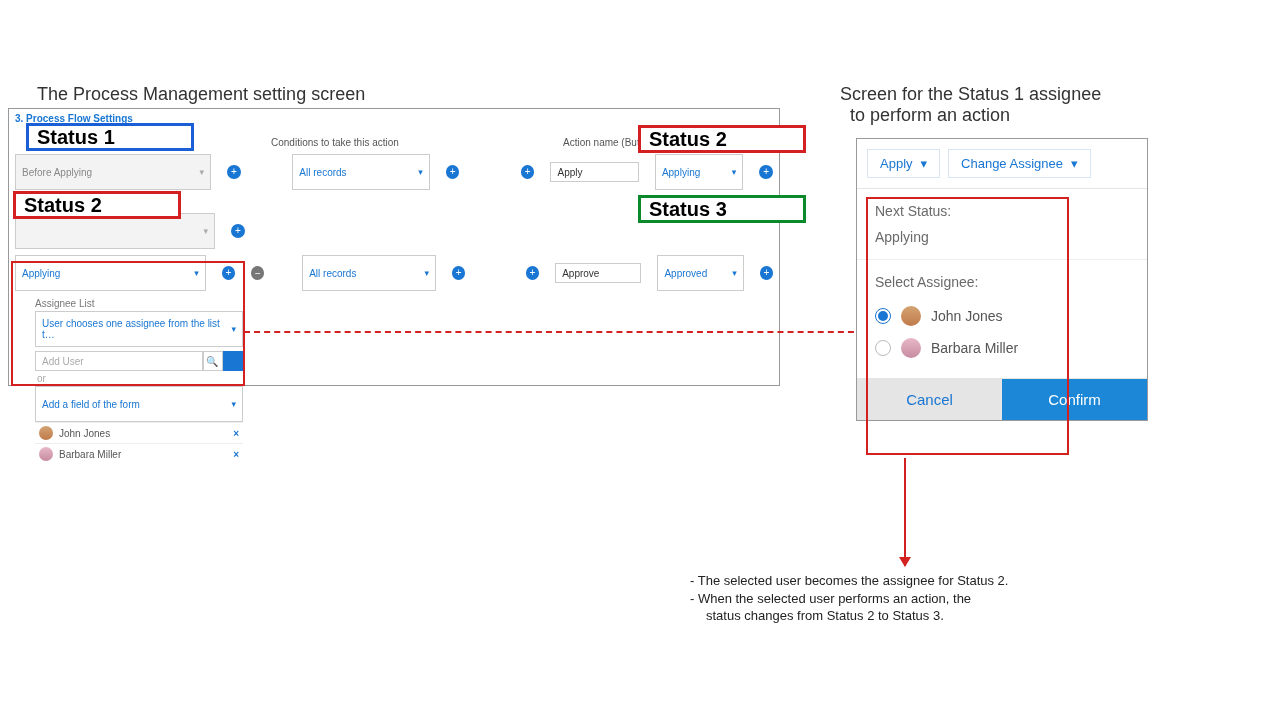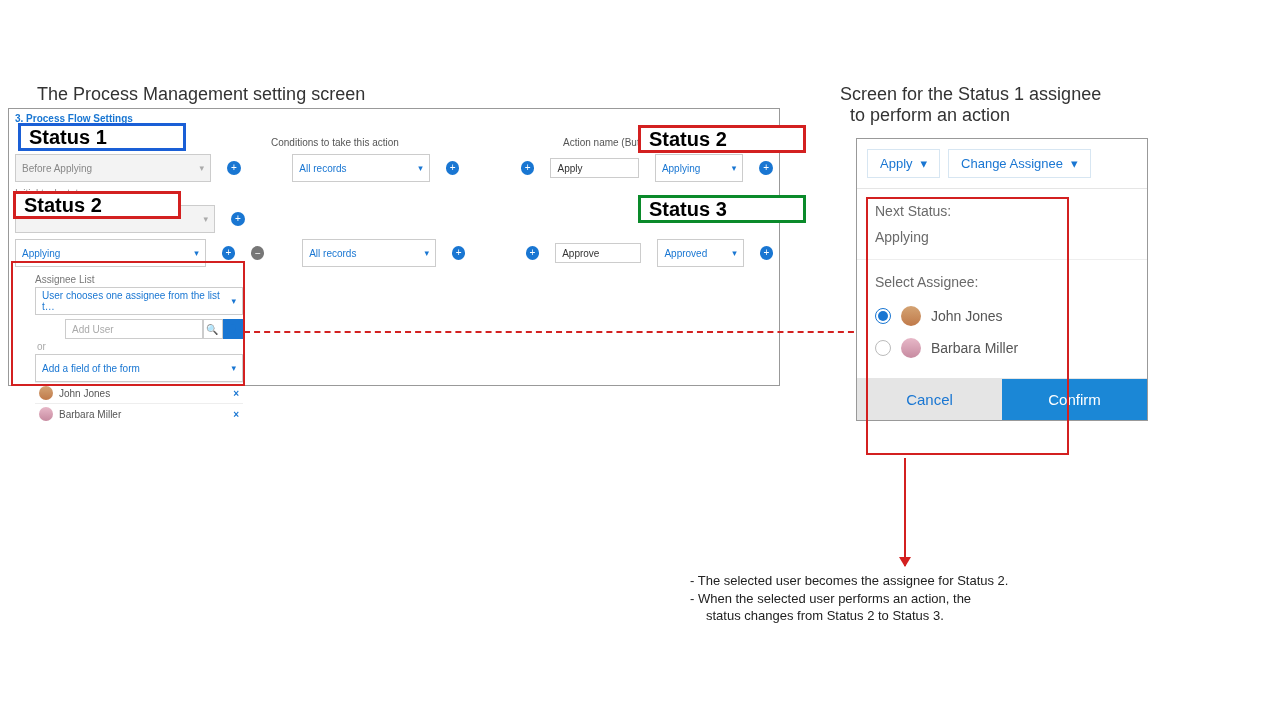--- a/index.html
+++ b/index.html
@@ -10,31 +10,31 @@
   .right-caption { top: 84px; left: 840px; }
 
   .left-panel { position: absolute; top: 108px; left: 8px; width: 772px; height: 278px; border: 1px solid #999; background: #fff; }
   .settings-title { font-size: 10px; font-weight: bold; color: #1976d2; padding: 4px 6px; }
 
   .row { display: flex; align-items: center; gap: 16px; padding: 3px 6px; font-size: 10px; color: #555; }
   .label-col { width: 240px; font-size: 10px; }
   .cond-col  { width: 220px; font-size: 10px; }
   .action-col{ width: 150px; font-size: 10px; }
 
-  .dropdown { border: 1px solid #ccc; height: 28px; display: flex; align-items: center; justify-content: space-between; padding: 0 6px; background: #fff; color: #1976d2; font-size: 10px; }
+  .dropdown { border: 1px solid #ccc; height: 36px; display: flex; align-items: center; justify-content: space-between; padding: 0 6px; background: #fff; color: #1976d2; font-size: 10px; }
   .dropdown.gray { color: #888; background: #f3f3f3; }
   .chev { color: #1976d2; font-size: 9px; }
   .chev.gray { color: #aaa; }
   .plus { width: 14px; height: 14px; border-radius: 50%; background: #1976d2; color: #fff; display: inline-flex; align-items: center; justify-content: center; font-size: 10px; line-height: 1; }
   .minus { width: 14px; height: 14px; border-radius: 50%; background: #777; color: #fff; display: inline-flex; align-items: center; justify-content: center; font-size: 10px; }
   .textbox { border: 1px solid #ccc; height: 20px; padding: 0 6px; font-size: 10px; color: #333; display:flex; align-items:center; background:#fff;}
 
   .assignee-box { margin: 4px 6px 6px 26px; width: 208px; font-size: 10px; }
   .assignee-title { font-size: 10px; color: #777; margin-bottom: 2px; }
-  .add-user { display:flex;margin-left:30px; }
+  .add-user { display:flex; }
   .add-user .textbox { flex:1; }
   .sqbtn { width:20px; height:20px; display:inline-flex; align-items:center; justify-content:center; border:1px solid #ccc; background:#fff; color:#888;}
   .sqbtn.blue { background:#1976d2; color:#fff; border-color:#1976d2;}
   .or { color:#aaa; padding:2px 2px; }
   .user-row { display:flex; align-items:center; justify-content:space-between; padding:3px 4px; border-top:1px solid #eee;}
   .user-row .left { display:flex; align-items:center; gap:6px; color:#555;}
   .avatar { width:14px; height:14px; border-radius:50%; background:linear-gradient(#d4a373,#c07a4a); display:inline-block;}
   .avatar.f { background:linear-gradient(#e7b8c8,#c78aa0);}
   .x { color:#1976d2; font-weight:bold; cursor:pointer; }
 
@@ -181,21 +181,21 @@
     <div class="user-row">
       <div class="left">
           <span class="avatar f"></span>
           <span>Barbara Miller</span>
         </div>
       <span class="x">×</span>
     </div>
   </div>
 </div>
 
-<div class="obox blue nowrap" style="top:123px; left:18px; width:168px; height:28px;">Status 1</div>
+<div class="obox blue nowrap" style="top:123px; left:26px; width:168px; height:28px;">Status 1</div>
 <div class="obox red nowrap" style="top:125px; left:638px; width:168px; height:28px;">Status 2</div>
 <div class="obox red nowrap" style="top:191px; left:13px; width:168px; height:28px;">Status 2</div>
 <div class="obox green nowrap" style="top:195px; left:638px; width:168px; height:28px;">Status 3</div>
 
 <div class="red-outline" style="top:261px; left:11px; width:234px; height:125px;"></div>
 
 <div class="dashline"></div>
 
 <div class="right-panel">
   <div class="btnrow">

